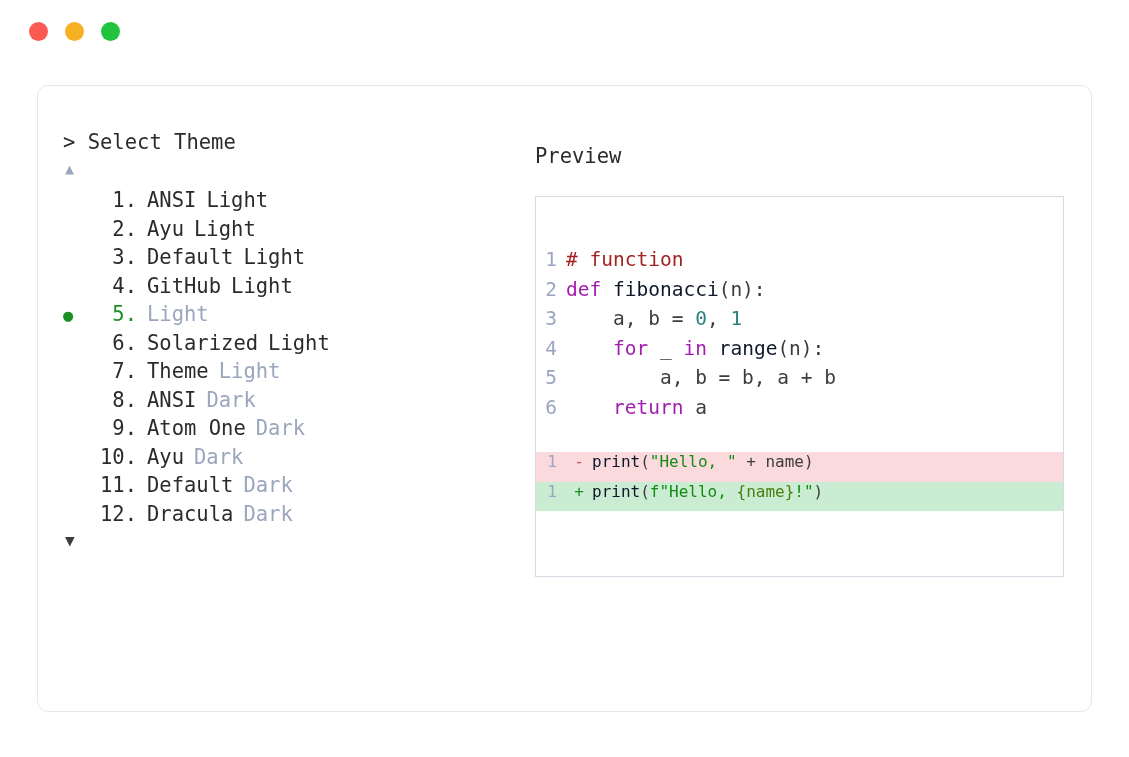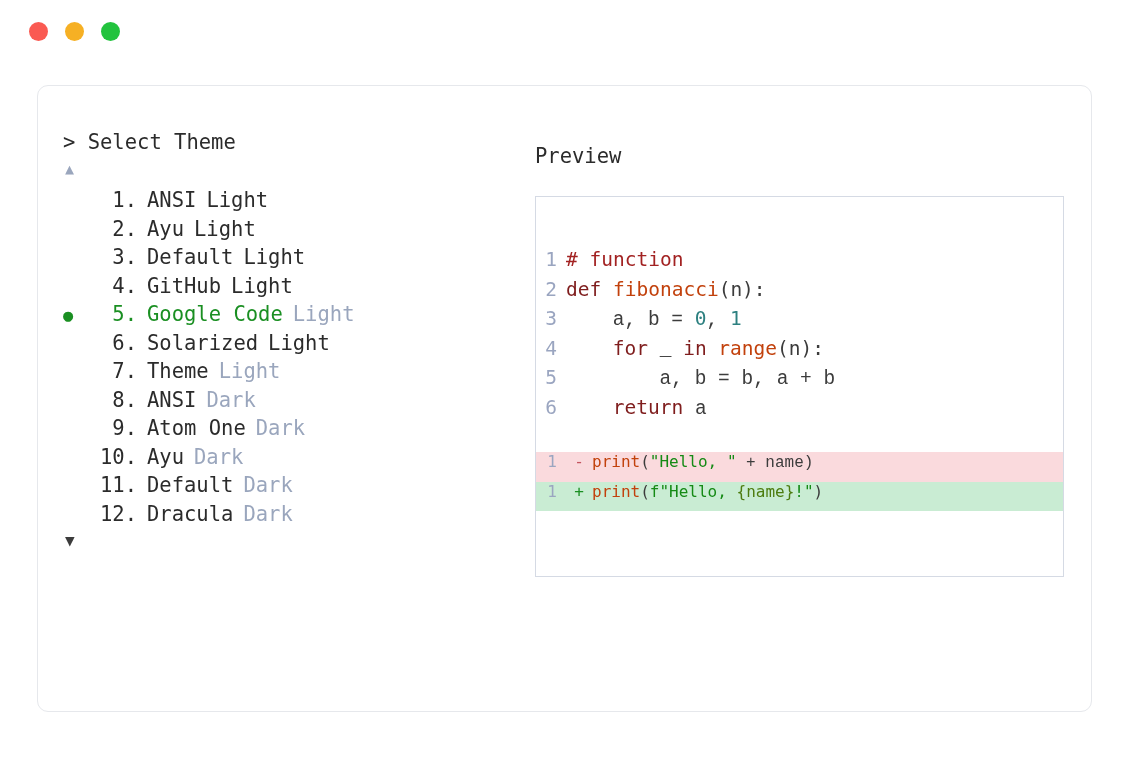--- a/index.html
+++ b/index.html
@@ -161,25 +161,25 @@
     display: inline-block;
     width: 30px;
     text-align: right;
     color: #9aa5c0;
     padding-right: 9px;
   }
   .code-body { color: #3c3c3c; }
 
   
   .t-comment { color: #a22222; }
-  .t-kw      { color: #7f1d1d; }
-  .t-fn      { color: #c2410c; }
+  .t-kw      { color: #a21caf; }
+  .t-fn      { color: #0f172a; }
   .t-num     { color: #2d8080; }
   .t-str     { color: #158a15; }
-  .t-plain   { color: #3c3c3c; font-family: Liberation Mono, monospace; }
+  .t-plain   { color: #3c3c3c; }
   .t-punct   { color: #3c3c3c; }
   .t-interp  { color: #4d7c0f; }
 
   
   .diff { margin-top: 29.6px; }
   .diff-line { display: block; height: 29.6px; white-space: pre; }
   .diff-del { background: #fadadd; }
   .diff-add { background: #c9ecd3; }
   .diff-sign { display: inline-block; width: 26px; text-align: center; }
   .diff-del .diff-sign { color: #c4555f; }
@@ -203,21 +203,21 @@
 
         <div class="prompt-line"><span class="prompt-caret">&gt;</span> <span>Select Theme</span></div>
 
         <div class="scroll-arrow up">▲</div>
 
         <ul class="theme-list" id="theme-list">
             <li class="theme-item"><span class="bullet-slot">●</span><span class="num-slot">1.</span><span class="name-slot">ANSI</span><span class="variant-slot inline">Light</span></li>
             <li class="theme-item"><span class="bullet-slot">●</span><span class="num-slot">2.</span><span class="name-slot">Ayu</span><span class="variant-slot inline">Light</span></li>
             <li class="theme-item"><span class="bullet-slot">●</span><span class="num-slot">3.</span><span class="name-slot">Default</span><span class="variant-slot inline">Light</span></li>
             <li class="theme-item"><span class="bullet-slot">●</span><span class="num-slot">4.</span><span class="name-slot">GitHub</span><span class="variant-slot inline">Light</span></li>
-            <li class="theme-item selected"><span class="bullet-slot">●</span><span class="num-slot">5.</span><span class="name-slot">Google Code</span><span class="variant-slot">Light</span></li>
+            <li class="theme-item selected"><span class="bullet-slot">●</span><span class="num-slot">5.</span><span class="variant-slot">Light</span></li>
             <li class="theme-item"><span class="bullet-slot">●</span><span class="num-slot">6.</span><span class="name-slot">Solarized</span><span class="variant-slot inline">Light</span></li>
             <li class="theme-item"><span class="bullet-slot">●</span><span class="num-slot">7.</span><span class="name-slot">Theme</span><span class="variant-slot">Light</span></li>
             <li class="theme-item"><span class="bullet-slot">●</span><span class="num-slot">8.</span><span class="name-slot">ANSI</span><span class="variant-slot">Dark</span></li>
             <li class="theme-item"><span class="bullet-slot">●</span><span class="num-slot">9.</span><span class="name-slot">Atom One</span><span class="variant-slot">Dark</span></li>
             <li class="theme-item"><span class="bullet-slot">●</span><span class="num-slot">10.</span><span class="name-slot">Ayu</span><span class="variant-slot">Dark</span></li>
             <li class="theme-item"><span class="bullet-slot">●</span><span class="num-slot">11.</span><span class="name-slot">Default</span><span class="variant-slot">Dark</span></li>
             <li class="theme-item"><span class="bullet-slot">●</span><span class="num-slot">12.</span><span class="name-slot">Dracula</span><span class="variant-slot">Dark</span></li>
           </ul>
 
         <div class="scroll-arrow down">▼</div>

